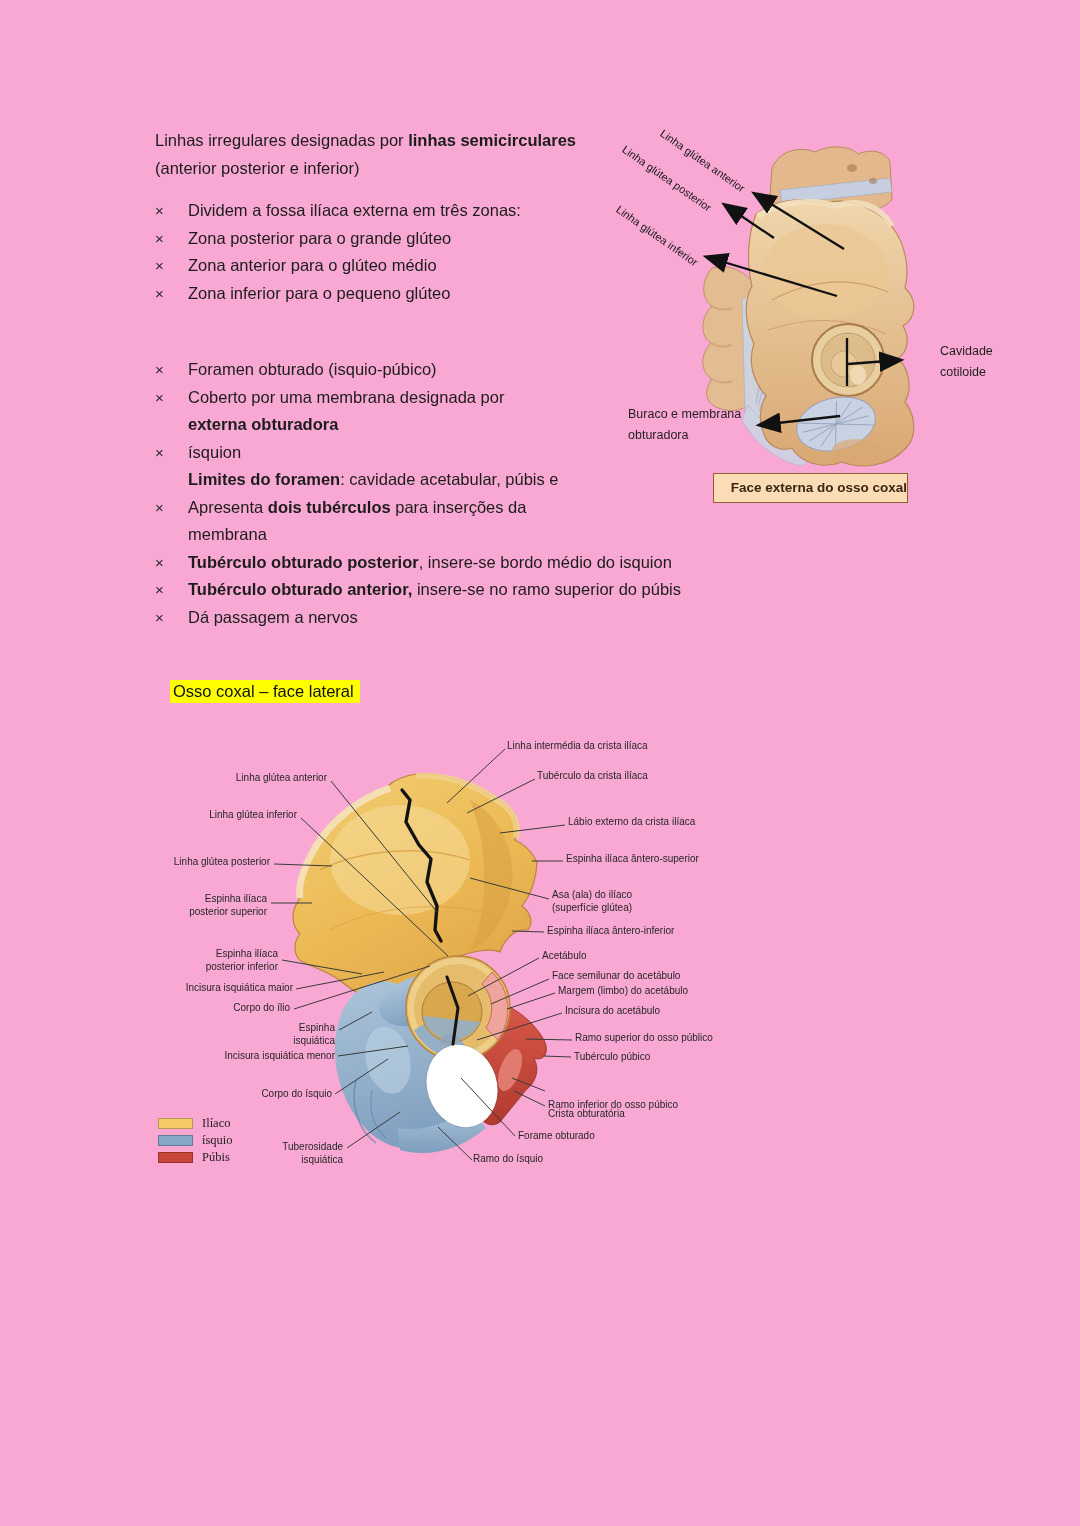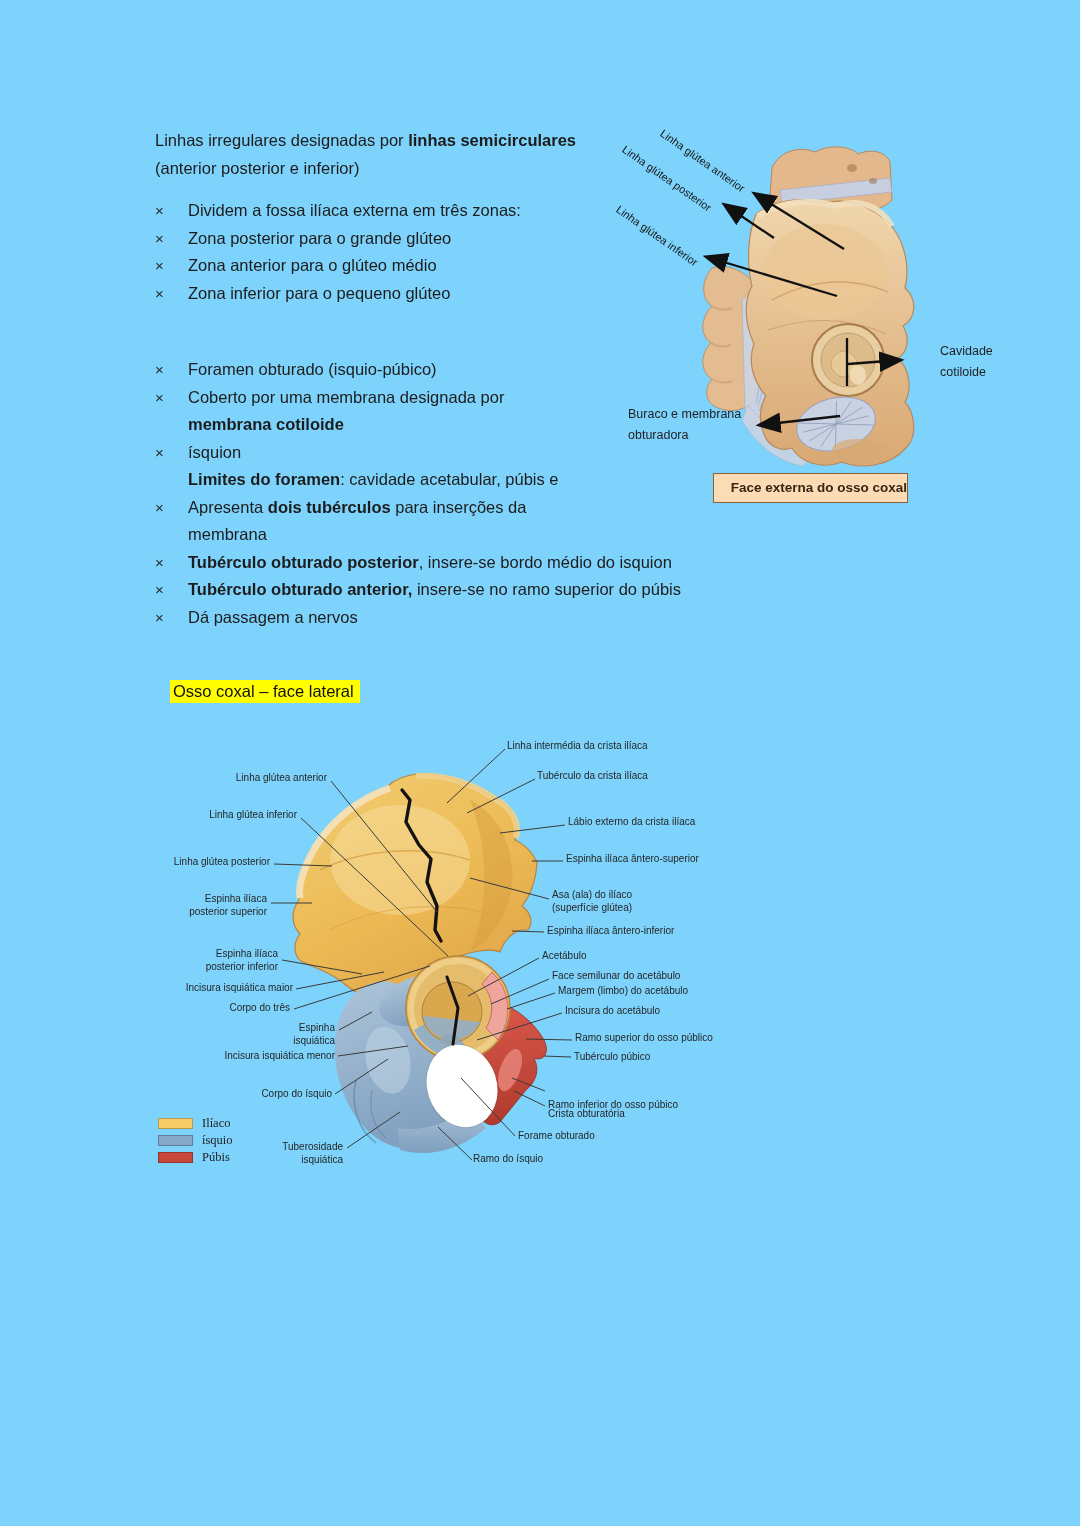--- a/index.html
+++ b/index.html
@@ -1,16 +1,16 @@
 <!DOCTYPE html>
 <html><head>
 <meta charset="utf-8">
 <style>
   html,body{margin:0;padding:0;background:#ffffff;}
-  .page{position:relative;width:1080px;height:1526px;background:#7dd3fc;overflow:hidden;
+  .page{position:relative;width:1080px;height:1526px;background:#f9a8d4;overflow:hidden;
         font-family:"Liberation Sans",sans-serif;color:#1c1c1c;}
   .b{font-weight:700;}
   .intro{position:absolute;left:155px;top:126px;font-size:16.5px;line-height:28px;white-space:nowrap;}
   .list{position:absolute;left:155px;font-size:16.5px;}
   #list1{top:197px;}
   #list2{top:356px;}
   .row{display:flex;align-items:flex-start;}
   .mk{width:33px;line-height:27.5px;font-size:15px;color:#2a2a2a;flex:none;}
   .ct{line-height:27.5px;white-space:nowrap;}
   .hl{position:absolute;left:150px;top:682px;padding-left:20px;}
@@ -62,21 +62,21 @@
       <div class="row">
         <span class="mk">×</span>
         <div class="ct">
           <div><span>Foramen obturado (isquio-púbico)</span></div>
         </div>
       </div>
       <div class="row">
         <span class="mk">×</span>
         <div class="ct">
           <div><span>Coberto por uma membrana designada por</span></div>
-          <div><span class="b">membrana cotiloide</span></div>
+          <div><span class="b">externa obturadora</span></div>
         </div>
       </div>
       <div class="row">
         <span class="mk">×</span>
         <div class="ct">
           <div><span>ísquion</span></div>
           <div><span class="b">Limites do foramen</span><span>: cavidade acetabular, púbis e</span></div>
         </div>
       </div>
       <div class="row">
@@ -251,21 +251,21 @@
   </svg>
 
   <div class="flabel ra" style="right:753px;top:772px">Linha glútea anterior</div>
   <div class="flabel ra" style="right:783px;top:809px">Linha glútea inferior</div>
   <div class="flabel ra" style="right:810px;top:856px">Linha glútea posterior</div>
   <div class="flabel ra" style="right:813px;top:893px">Espinha ilíaca
 posterior superior</div>
   <div class="flabel ra" style="right:802px;top:948px">Espinha ilíaca
 posterior inferior</div>
   <div class="flabel ra" style="right:787px;top:982px">Incisura isquiática maior</div>
-  <div class="flabel ra" style="right:790px;top:1002px">Corpo do três</div>
+  <div class="flabel ra" style="right:790px;top:1002px">Corpo do ílio</div>
   <div class="flabel ra" style="right:745px;top:1022px">Espinha
 isquiática</div>
   <div class="flabel ra" style="right:745px;top:1050px">Incisura isquiática menor</div>
   <div class="flabel ra" style="right:748px;top:1088px">Corpo do ísquio</div>
   <div class="flabel ra" style="right:737px;top:1141px">Tuberosidade
 isquiática</div>
 
   <div class="flabel" style="left:507px;top:740px">Linha intermédia da crista ilíaca</div>
   <div class="flabel" style="left:537px;top:770px">Tubérculo da crista ilíaca</div>
   <div class="flabel" style="left:568px;top:816px">Lábio externo da crista ilíaca</div>

